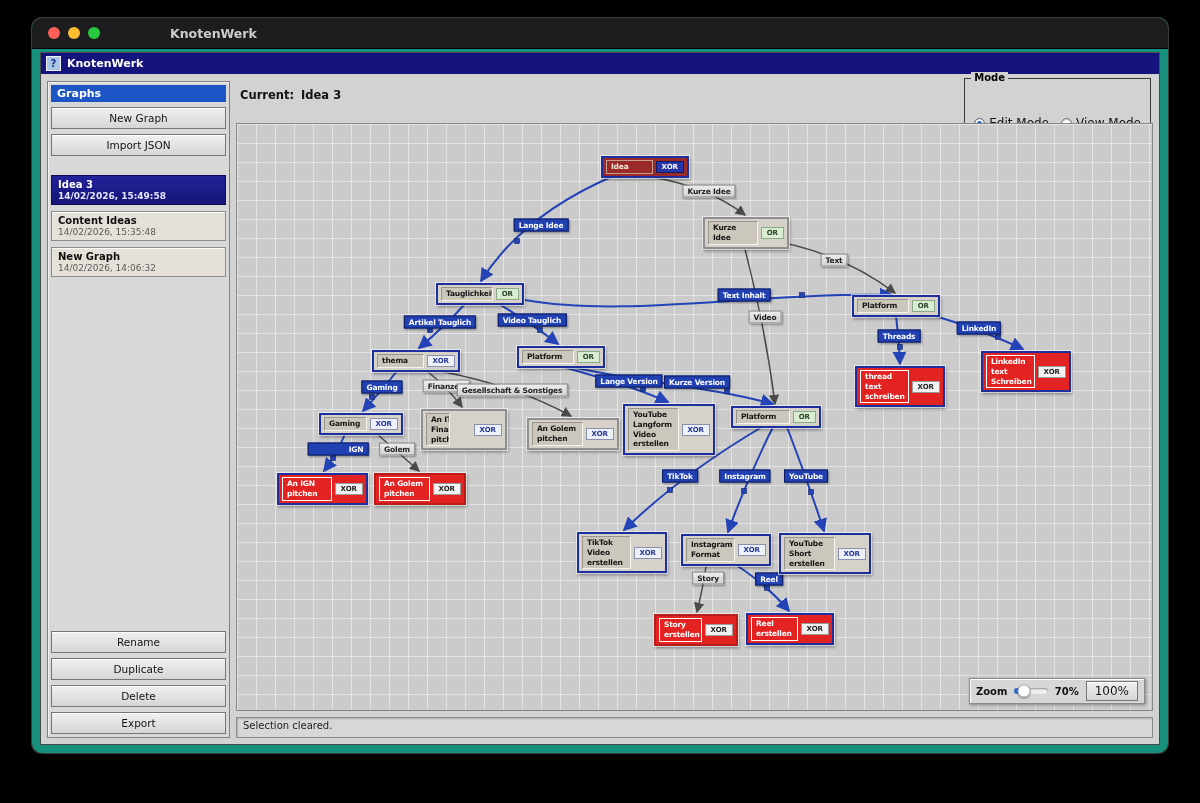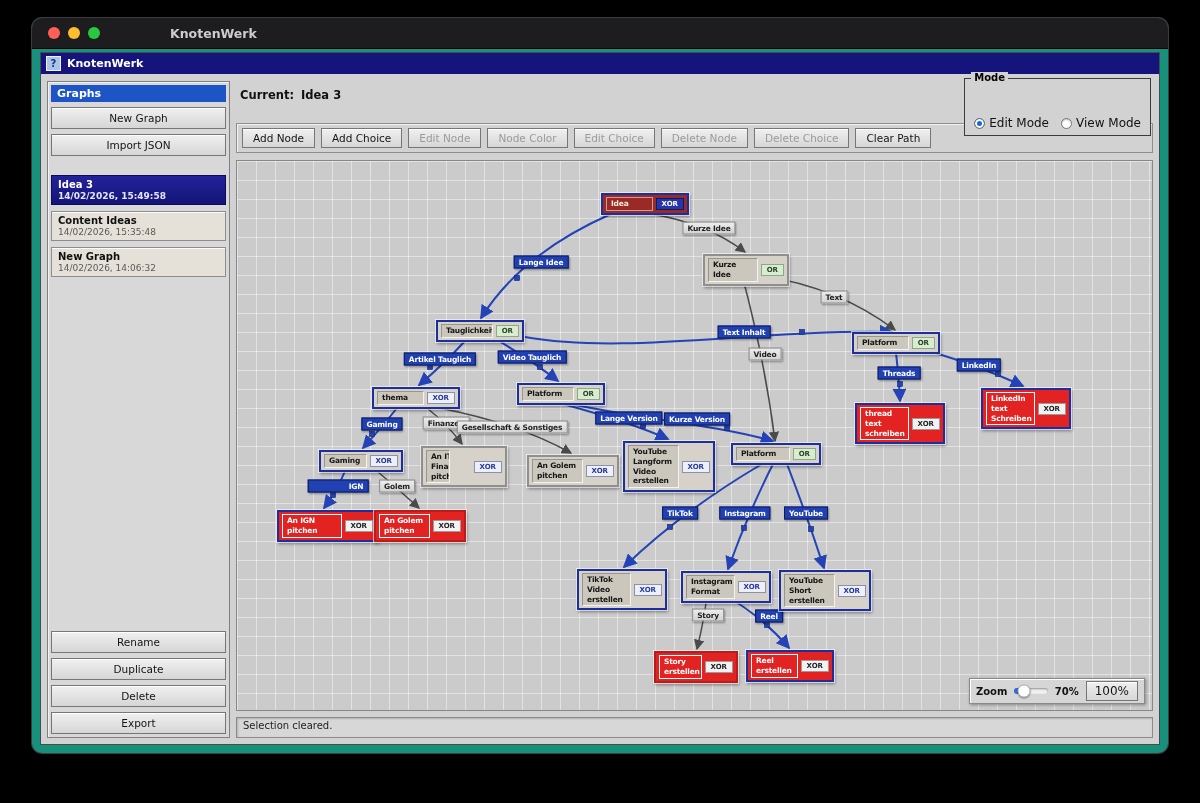--- a/index.html
+++ b/index.html
@@ -151,30 +151,20 @@
                 <span>Edit Mode</span>
               </span>
               <span class="radio-row">
                 <span class="rdot" id="rdot-1"></span>
                 <span>View Mode</span>
               </span>
             </div>
           </div>
         </div>
 
-        <div class="toolbar" id="toolbar">
-            <button class="btn">Add Node</button>
-            <button class="btn">Add Choice</button>
-            <button class="btn disabled">Edit Node</button>
-            <button class="btn disabled">Node Color</button>
-            <button class="btn disabled">Edit Choice</button>
-            <button class="btn disabled">Delete Node</button>
-            <button class="btn disabled">Delete Choice</button>
-            <button class="btn">Clear Path</button>
-          </div>
 
         <div class="canvas-wrap">
           <div id="canvas">
               <svg id="edges-svg" width="902" height="560" xmlns="http://www.w3.org/2000/svg">
                 <defs>
                   <marker id="arr-b" viewBox="0 0 8 8" refX="7" refY="4" markerWidth="7" markerHeight="7" orient="auto-start-reverse">
                     <path d="M0,0 L8,4 L0,8 z" fill="#2343b6"></path>
                   </marker>
                   <marker id="arr-g" viewBox="0 0 8 8" refX="7" refY="4" markerWidth="7" markerHeight="7" orient="auto-start-reverse">
                     <path d="M0,0 L8,4 L0,8 z" fill="#4a4a4a"></path>
@@ -288,21 +278,21 @@
               <div class="node red on-path" style="left: 618px; top: 242px; width: 90px; min-height: 30px;">
                 <div class="nlabel">thread text
 schreiben</div>
                 <div class="badge">XOR</div>
               </div>
               <div class="node red on-path" style="left: 744px; top: 227px; width: 90px; min-height: 30px;">
                 <div class="nlabel">LinkedIn text
 Schreiben</div>
                 <div class="badge">XOR</div>
               </div>
-              <div class="node red on-path" style="left: 40px; top: 349px; width: 101px; min-height: 21px;">
+              <div class="node red on-path" style="left: 40px; top: 349px; width: 91px; min-height: 21px;">
                 <div class="nlabel">An IGN pitchen</div>
                 <div class="badge">XOR</div>
               </div>
               <div class="node red" style="left: 137px; top: 349px; width: 92px; min-height: 21px;">
                 <div class="nlabel">An Golem pitchen</div>
                 <div class="badge">XOR</div>
               </div>
               <div class="node  on-path" style="left: 340px; top: 408px; width: 90px; min-height: 30px;">
                 <div class="nlabel">TikTok Video
 erstellen</div>

